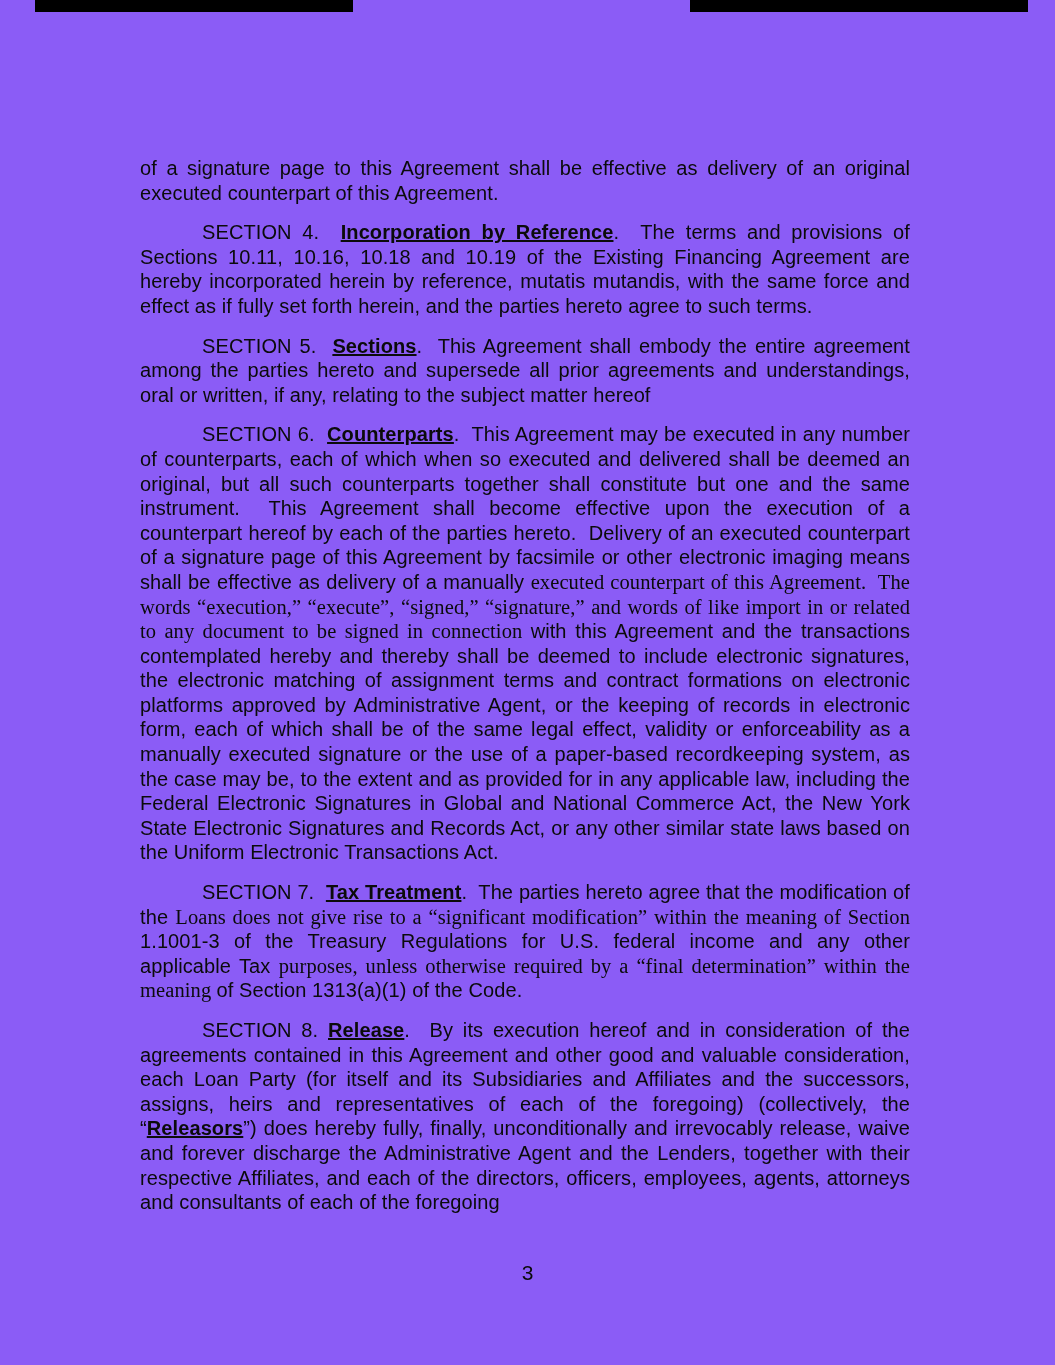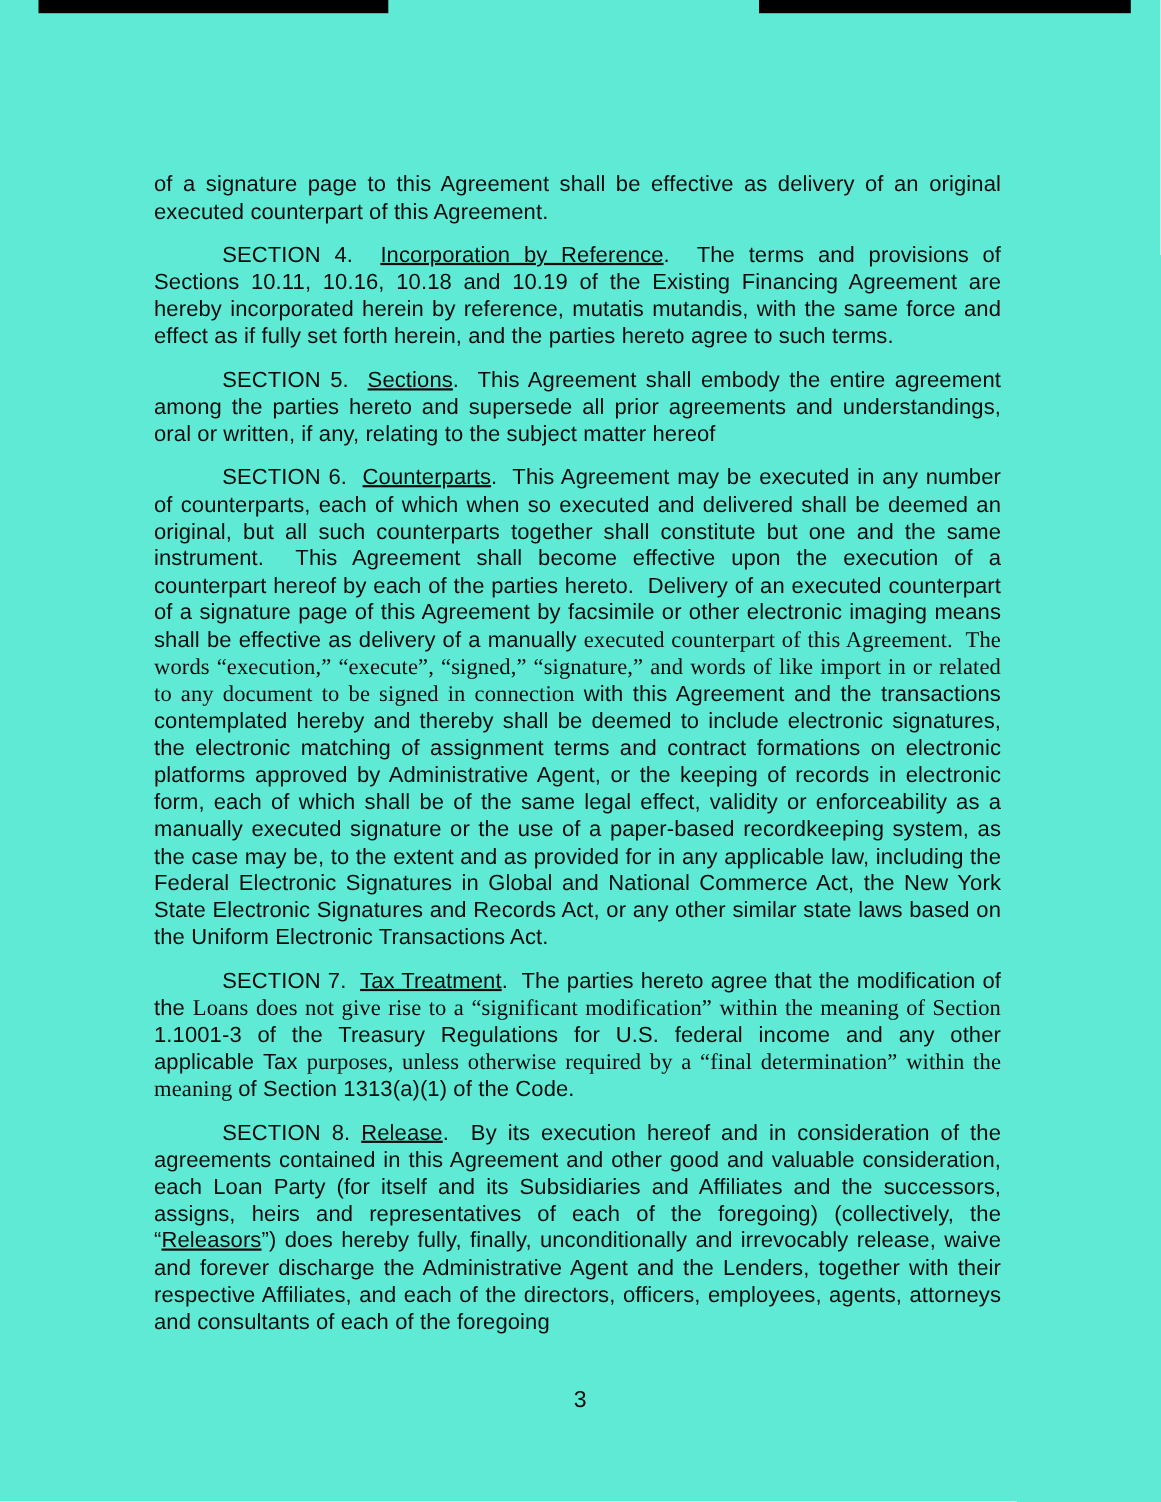--- a/index.html
+++ b/index.html
@@ -1,20 +1,20 @@
 <!DOCTYPE html>
 <html><head>
 <meta charset="utf-8">
 <style>
   html, body { margin: 0; padding: 0; background: #ffffff; }
   .page {
     position: relative;
     width: 1055px;
     height: 1365px;
-    background: #5eead4;
+    background: #8b5cf6;
     overflow: hidden;
     font-family: "Liberation Sans", sans-serif;
     color: #0b0b0b;
   }
   .scan-bar {
     position: absolute;
     top: 0;
     height: 12px;
     background: #000000;
   }
@@ -31,21 +31,21 @@
     font-size: 20px;
     line-height: 24.6px;
     text-align: justify;
     letter-spacing: 0.1px;
   }
   p.para.indent { text-indent: 62px; }
   .serif {
     font-family: "Liberation Serif", serif;
     font-size: 20.5px;
   }
-  .underline { text-decoration: underline; }
+  .underline { text-decoration: underline; font-weight: bold; }
   .tab { display: inline-block; width: 34px; }
   .page-number {
     position: absolute;
     top: 1260px;
     left: 0;
     width: 100%;
     text-align: center;
     font-size: 21px;
     line-height: 26px;
   }

